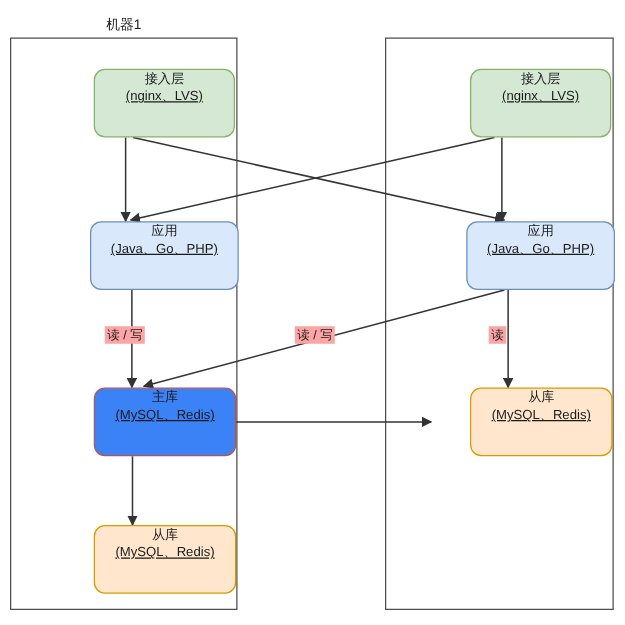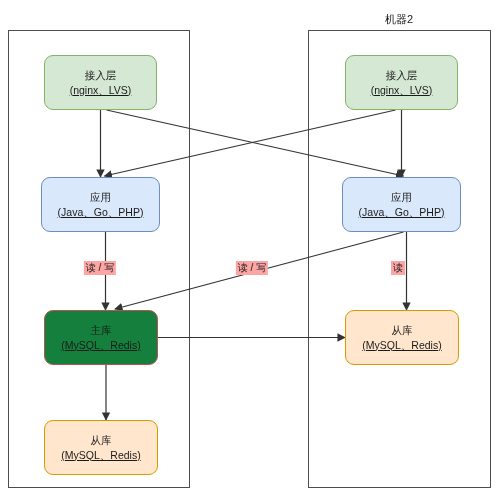--- a/index.html
+++ b/index.html
@@ -35,45 +35,45 @@
     background: transparent;
     box-sizing: border-box;
   }
   .node {
     position: absolute;
     box-sizing: border-box;
     border-radius: 9px;
     display: flex;
     flex-direction: column;
     align-items: center;
-    justify-content: center;
     font-size: 10.5px;
     line-height: 1.35;
     color: #1a1a1a;
     text-align: center;
     white-space: nowrap;
+    margin-left: 31px;
   }
   .node .l1 { display: block; }
   .node .l2 { display: block; text-decoration: underline; }
   .edge-label {
     position: absolute;
     font-size: 10px;
     color: #1a1a1a;
     white-space: nowrap;
     background: #fca5a5;
     padding: 0 2px;
   }
 </style>
 </head>
 <body>
 
 <div id="canvas">
     <div class="group-box" style="left: 8px; top: 30px; width: 182px; height: 458px; border-color: rgb(77, 77, 77);"></div>
+    <div class="machine-title" style="left: 59px; top: 12px; width: 80px;">机器1</div>
     <div class="group-box" style="left: 308px; top: 30px; width: 183px; height: 458px; border-color: rgb(77, 77, 77);"></div>
-    <div class="machine-title" style="left: 359px; top: 12px; width: 80px;">机器2</div>
     <svg width="500" height="500" style="position: absolute; left: 0px; top: 0px;">
       <defs>
         <marker id="arrow" viewBox="0 0 10 10" refX="9" refY="5" markerWidth="7" markerHeight="7" orient="auto-start-reverse">
           <path d="M 0 0 L 10 5 L 0 10 z" fill="#333333"></path>
         </marker>
       </defs>
       <line x1="100.5" y1="110" x2="100.5" y2="177" stroke="#333333" stroke-width="1.2" marker-end="url(#arrow)"></line>
       <line x1="401.5" y1="110" x2="401.5" y2="177" stroke="#333333" stroke-width="1.2" marker-end="url(#arrow)"></line>
       <line x1="106.5" y1="110" x2="403.5" y2="176" stroke="#333333" stroke-width="1.2" marker-end="url(#arrow)"></line>
       <line x1="395.5" y1="110" x2="104.5" y2="176" stroke="#333333" stroke-width="1.2" marker-end="url(#arrow)"></line>
@@ -84,21 +84,21 @@
       <line x1="158" y1="337.5" x2="345" y2="337.5" stroke="#333333" stroke-width="1.2" marker-end="url(#arrow)"></line>
     </svg>
     <div class="node" style="left: 44px; top: 55px; width: 113px; height: 55px; background: rgb(213, 232, 212); border: 1.3px solid rgb(130, 179, 102);">
       <span class="l1">接入层</span>
       <span class="l2">(nginx、LVS)</span>
     </div>
     <div class="node" style="left: 41px; top: 177px; width: 119px; height: 55px; background: rgb(218, 232, 252); border: 1.3px solid rgb(108, 142, 191);">
       <span class="l1">应用</span>
       <span class="l2">(Java、Go、PHP)</span>
     </div>
-    <div class="node" style="left: 44px; top: 310px; width: 114px; height: 55px; background: #15803d; border: 1.3px solid rgb(184, 84, 80);">
+    <div class="node" style="left: 44px; top: 310px; width: 114px; height: 55px; background: #3b82f6; border: 1.3px solid rgb(184, 84, 80);">
       <span class="l1">主库</span>
       <span class="l2">(MySQL、Redis)</span>
     </div>
     <div class="node" style="left: 44px; top: 420px; width: 114px; height: 55px; background: rgb(255, 230, 204); border: 1.3px solid rgb(215, 155, 0);">
       <span class="l1">从库</span>
       <span class="l2">(MySQL、Redis)</span>
     </div>
     <div class="node" style="left: 345px; top: 55px; width: 113px; height: 55px; background: rgb(213, 232, 212); border: 1.3px solid rgb(130, 179, 102);">
       <span class="l1">接入层</span>
       <span class="l2">(nginx、LVS)</span>

